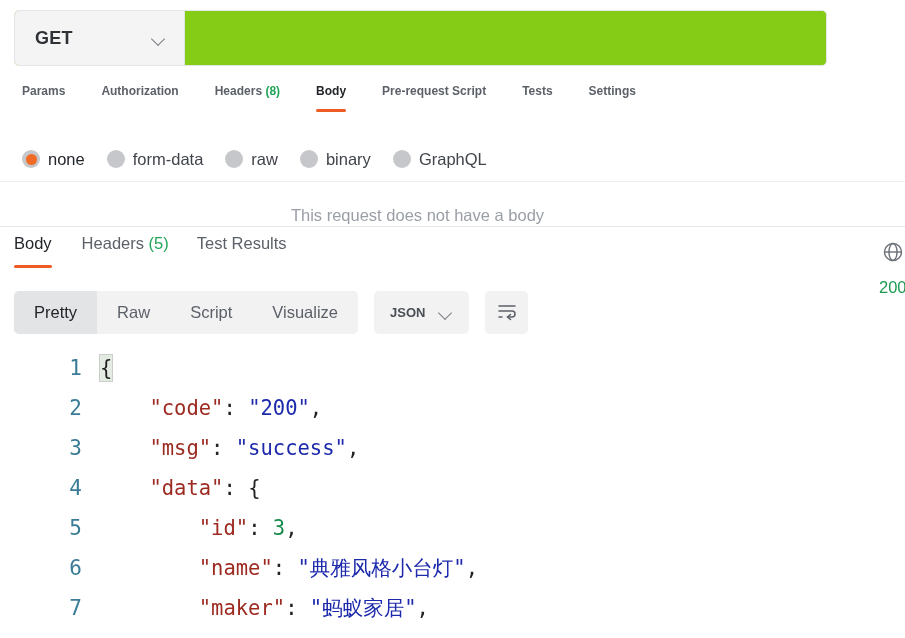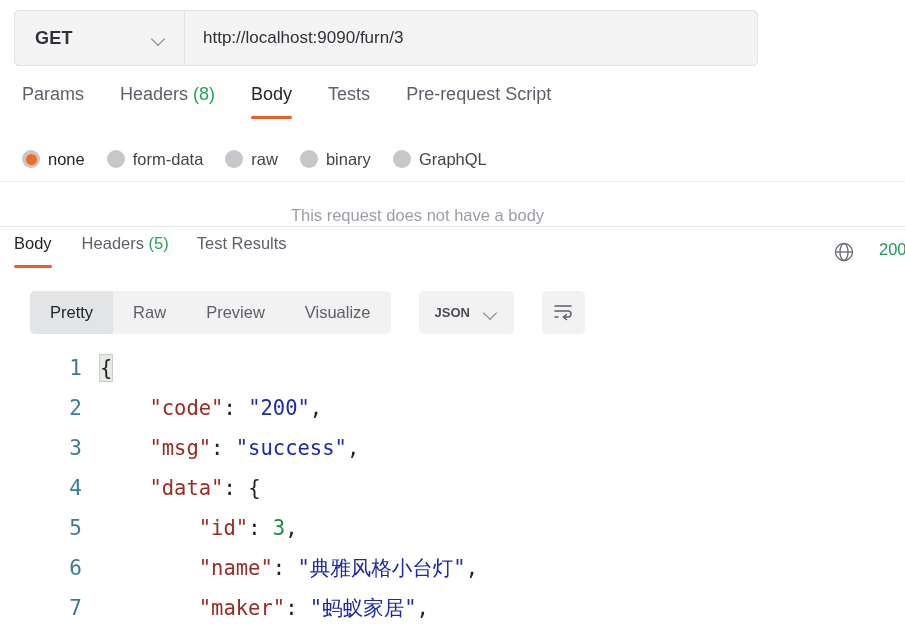--- a/index.html
+++ b/index.html
@@ -20,21 +20,21 @@
     height: 638px;
     background: #ffffff;
     overflow: hidden;
   }
 
   
   .url-bar {
     position: absolute;
     left: 14px;
     top: 10px;
-    width: 744px;
+    width: 813px;
     height: 56px;
     display: flex;
     align-items: stretch;
     background: #84cc16;
     border: 1px solid #e4e5e7;
     border-radius: 5px;
     overflow: hidden;
   }
   .method-select {
     width: 170px;
@@ -87,24 +87,25 @@
     top: 82px;
     width: 905px;
     height: 44px;
     display: flex;
     align-items: flex-start;
     padding-left: 14px;
   }
   .rtab {
     position: relative;
     padding: 2px 18px 14px 18px;
-    font-size: 18px;
+    font-size: 12px;
     color: #5c6169;
     cursor: pointer;
     white-space: nowrap;
+    font-weight: bold;
   }
   .rtab:first-child { padding-left: 8px; }
   .rtab.active { color: #22252a; }
   .rtab.active::after {
     content: "";
     position: absolute;
     left: 18px; right: 18px;
     bottom: 0;
     height: 3px;
     background: #ef5b25;
@@ -203,40 +204,40 @@
     height: 3px;
     background: #ef5b25;
     border-radius: 2px;
   }
 
   .resp-meta {
     position: absolute;
     right: 0;
     top: 240px;
     display: flex;
-    align-items: flex-start;
-    gap: 23px;
+    align-items: flex-end;
+    gap: 14px;
     padding-right: 0;
+    flex-direction: column;
   }
   .globe-ico { width: 24px; height: 24px; flex: none; }
   .status-code {
     font-size: 16.5px;
     color: #1d9a52;
     white-space: nowrap;
     overflow: hidden;
     width: 26px;
   }
 
   
   .view-toolbar {
     position: absolute;
     left: 14px; top: 291px;
     display: flex;
-    gap: 28px;
-    margin-left: 16px;
+    gap: 16px;
   }
   .seg-group {
     display: flex;
     background: #f2f2f3;
     border-radius: 5px;
     overflow: hidden;
     height: 43px;
   }
   .seg {
     display: flex;
@@ -316,29 +317,30 @@
 </head>
 <body>
 
 <div class="app">
 
   <div class="url-bar">
     <div class="method-select">
       <span class="method-label">GET</span>
       <span class="chev"></span>
     </div>
-    <div class="url-input" title="Enter URL or paste text">http://localhost:9090/furn/3</div>
   </div>
 
   <div class="req-tabs">
     <div class="rtab"><span>Params</span></div>
+    <div class="rtab"><span>Authorization</span></div>
     <div class="rtab"><span>Headers</span> <span class="cnt">(8)</span></div>
     <div class="rtab active"><span>Body</span></div>
+    <div class="rtab"><span>Pre-request Script</span></div>
     <div class="rtab"><span>Tests</span></div>
-    <div class="rtab"><span>Pre-request Script</span></div>
+    <div class="rtab"><span>Settings</span></div>
   </div>
 
   <div class="radio-row">
     <div class="radio-opt selected">
       <span class="radio-dot"></span>
       <span class="radio-label">none</span>
     </div>
     <div class="radio-opt">
       <span class="radio-dot"></span>
       <span class="radio-label">form-data</span>
@@ -382,21 +384,21 @@
 
   <div class="view-toolbar">
     <div class="seg-group">
       <div class="seg active">
           <span>Pretty</span>
         </div>
       <div class="seg">
           <span>Raw</span>
         </div>
       <div class="seg">
-          <span>Preview</span>
+          <span>Script</span>
         </div>
       <div class="seg">
           <span>Visualize</span>
         </div>
     </div>
 
     <div class="fmt-select">
       <span class="fmt-label">JSON</span>
       <span class="chev"></span>
     </div>

